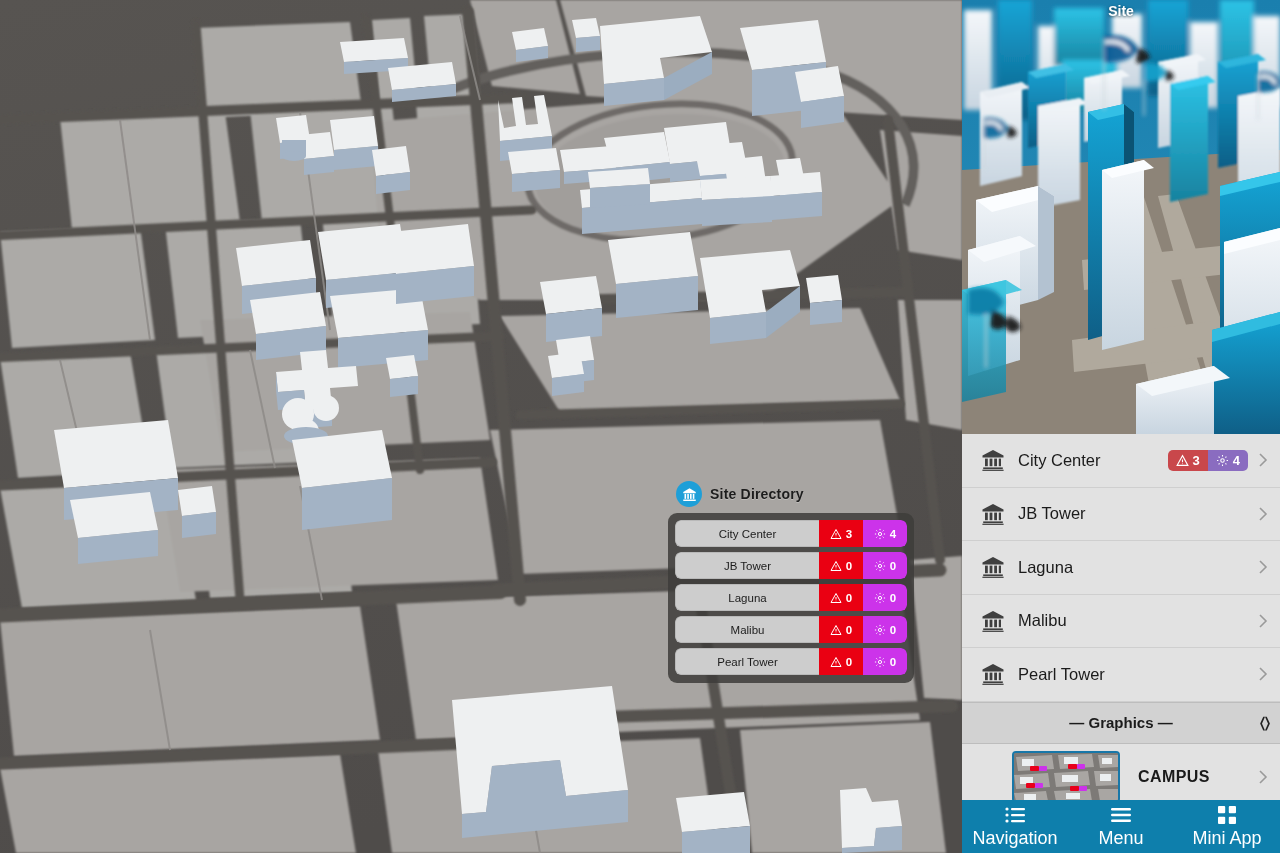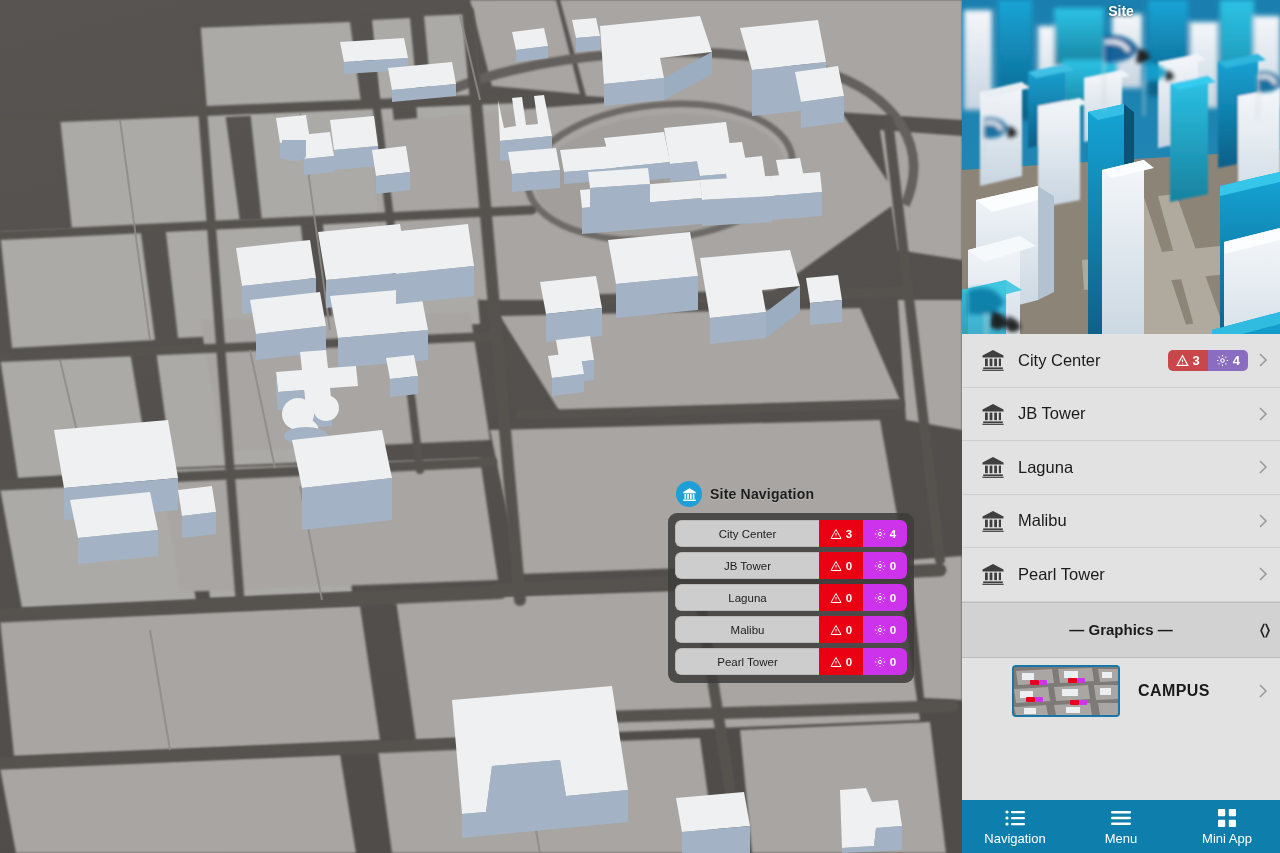--- a/index.html
+++ b/index.html
@@ -76,21 +76,21 @@
   .side {
     position: relative;
     width: 318px; height: 853px;
     background: #e2e2e2;
     display: flex; flex-direction: column;
   }
 
   
   .hero {
     position: relative;
-    width: 318px; height: 334px;
+    width: 318px; height: 434px;
     overflow: hidden;
     background: #1b6c93;
     flex: 0 0 auto;
   }
   .hero svg { display: block; width: 318px; height: 434px; }
   .hero-title {
     position: absolute; top: 3px; left: 0; right: 0;
     text-align: center;
     font-size: 14px; font-weight: bold; color: #fff;
     text-shadow: 0 1px 3px rgba(0,0,0,.55);
@@ -121,21 +121,21 @@
   .side-badge.alert { background: #c9474b; }
   .side-badge.gear  { background: #8a6cc0; }
   .chev {
     flex: 0 0 auto; width: 10px; height: 16px;
     color: #9a9a9a;
   }
 
   
   .graphics-bar {
     position: relative;
-    height: 56px;
+    height: 42px;
     background: #d2d2d2;
     border-top: 1px solid #bdbdbd;
     border-bottom: 1px solid #bdbdbd;
     display: flex; align-items: center; justify-content: center;
     flex: 0 0 auto;
   }
   .graphics-bar .lbl {
     font-size: 15px; font-weight: bold; color: #1b1b1b;
   }
   .graphics-bar .code {
@@ -180,21 +180,21 @@
     display: flex;
   }
   .tab {
     flex: 1 1 0;
     display: flex; flex-direction: column;
     align-items: center; justify-content: center;
     gap: 3px;
     color: #ffffff;
   }
   .tab .tico { height: 20px; display: flex; align-items: center; justify-content: center; }
-  .tab .tlbl { font-size: 13px; color: #fff; }
+  .tab .tlbl { font-size: 18px; color: #fff; }
 </style>
 </head>
 <body>
 
 <div class="app">
 
   <div class="map-pane">
     <div class="map-canvas">
       <svg viewBox="0 0 962 853" xmlns="http://www.w3.org/2000/svg">
         <defs>
@@ -444,21 +444,21 @@
         <span class="dir-badge-icon">
           <svg width="15" height="15" viewBox="0 0 24 24" fill="#ffffff">
             <path d="M12 2 L22 8 L22 10 L2 10 L2 8 Z"></path>
             <rect x="4" y="11" width="2.6" height="8"></rect>
             <rect x="8.4" y="11" width="2.6" height="8"></rect>
             <rect x="12.8" y="11" width="2.6" height="8"></rect>
             <rect x="17.2" y="11" width="2.6" height="8"></rect>
             <rect x="2" y="20" width="20" height="2.4"></rect>
           </svg>
         </span>
-        <span class="dir-title">Site Navigation</span>
+        <span class="dir-title">Site Directory</span>
       </div>
 
       <div class="dir-card">
 
         <div class="dir-row">
           <div class="dir-name">City Center</div>
           <div class="dir-stat alert">
             <svg class="mini-ico" viewBox="0 0 24 24" fill="none" stroke="#fff" stroke-width="2">
                 <path d="M12 3 L22 21 L2 21 Z"></path>
                 <line x1="12" y1="10" x2="12" y2="15"></line>

